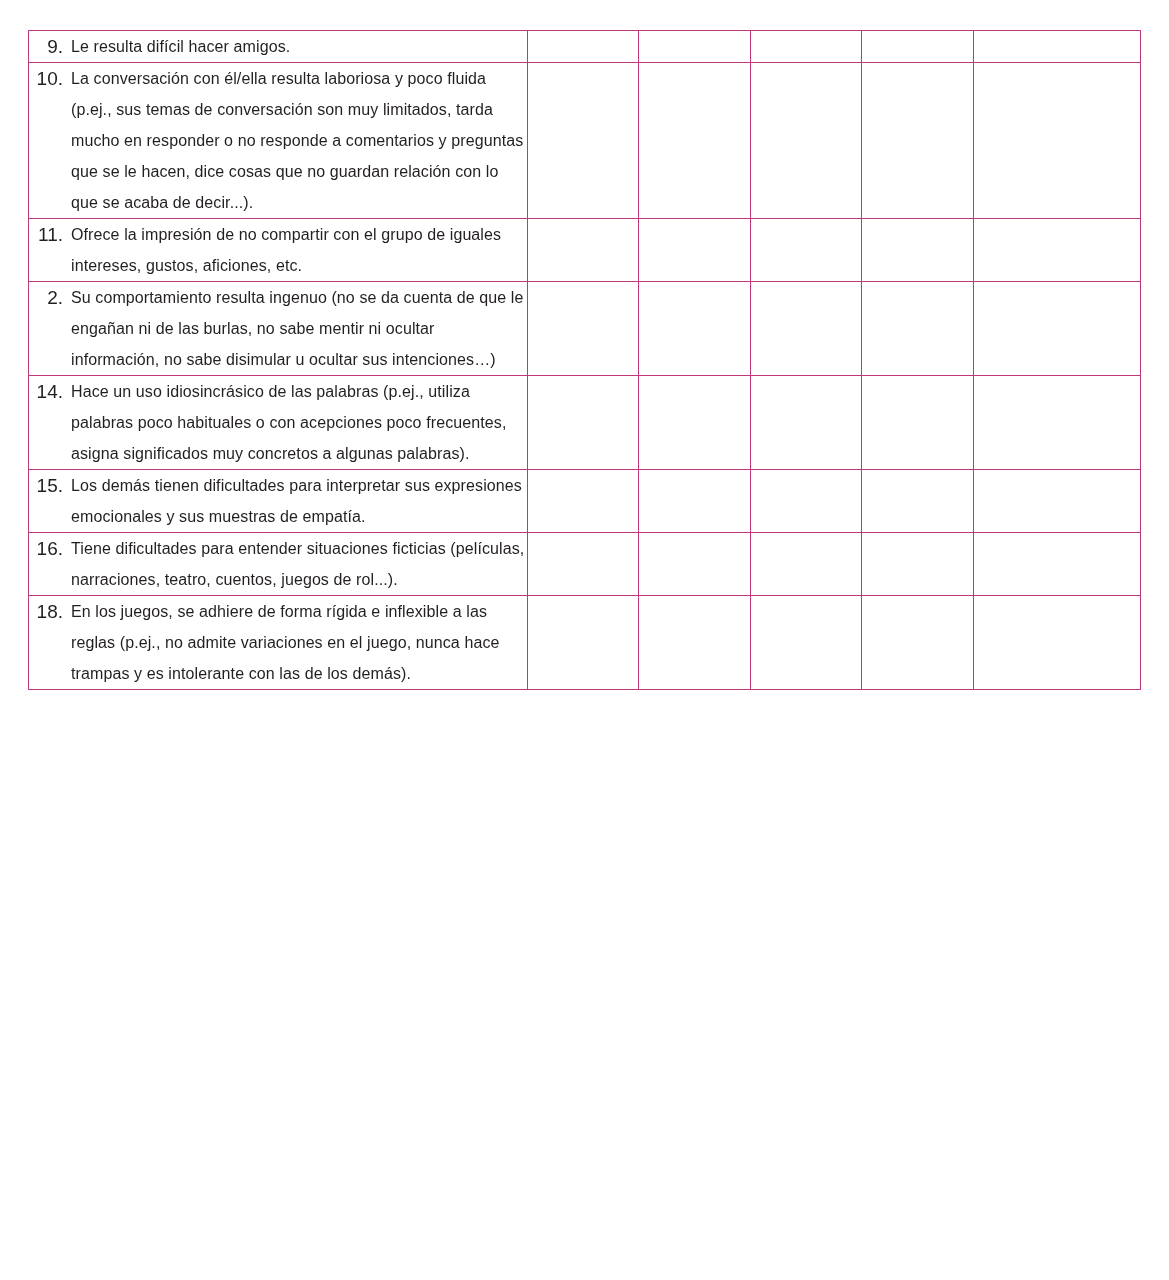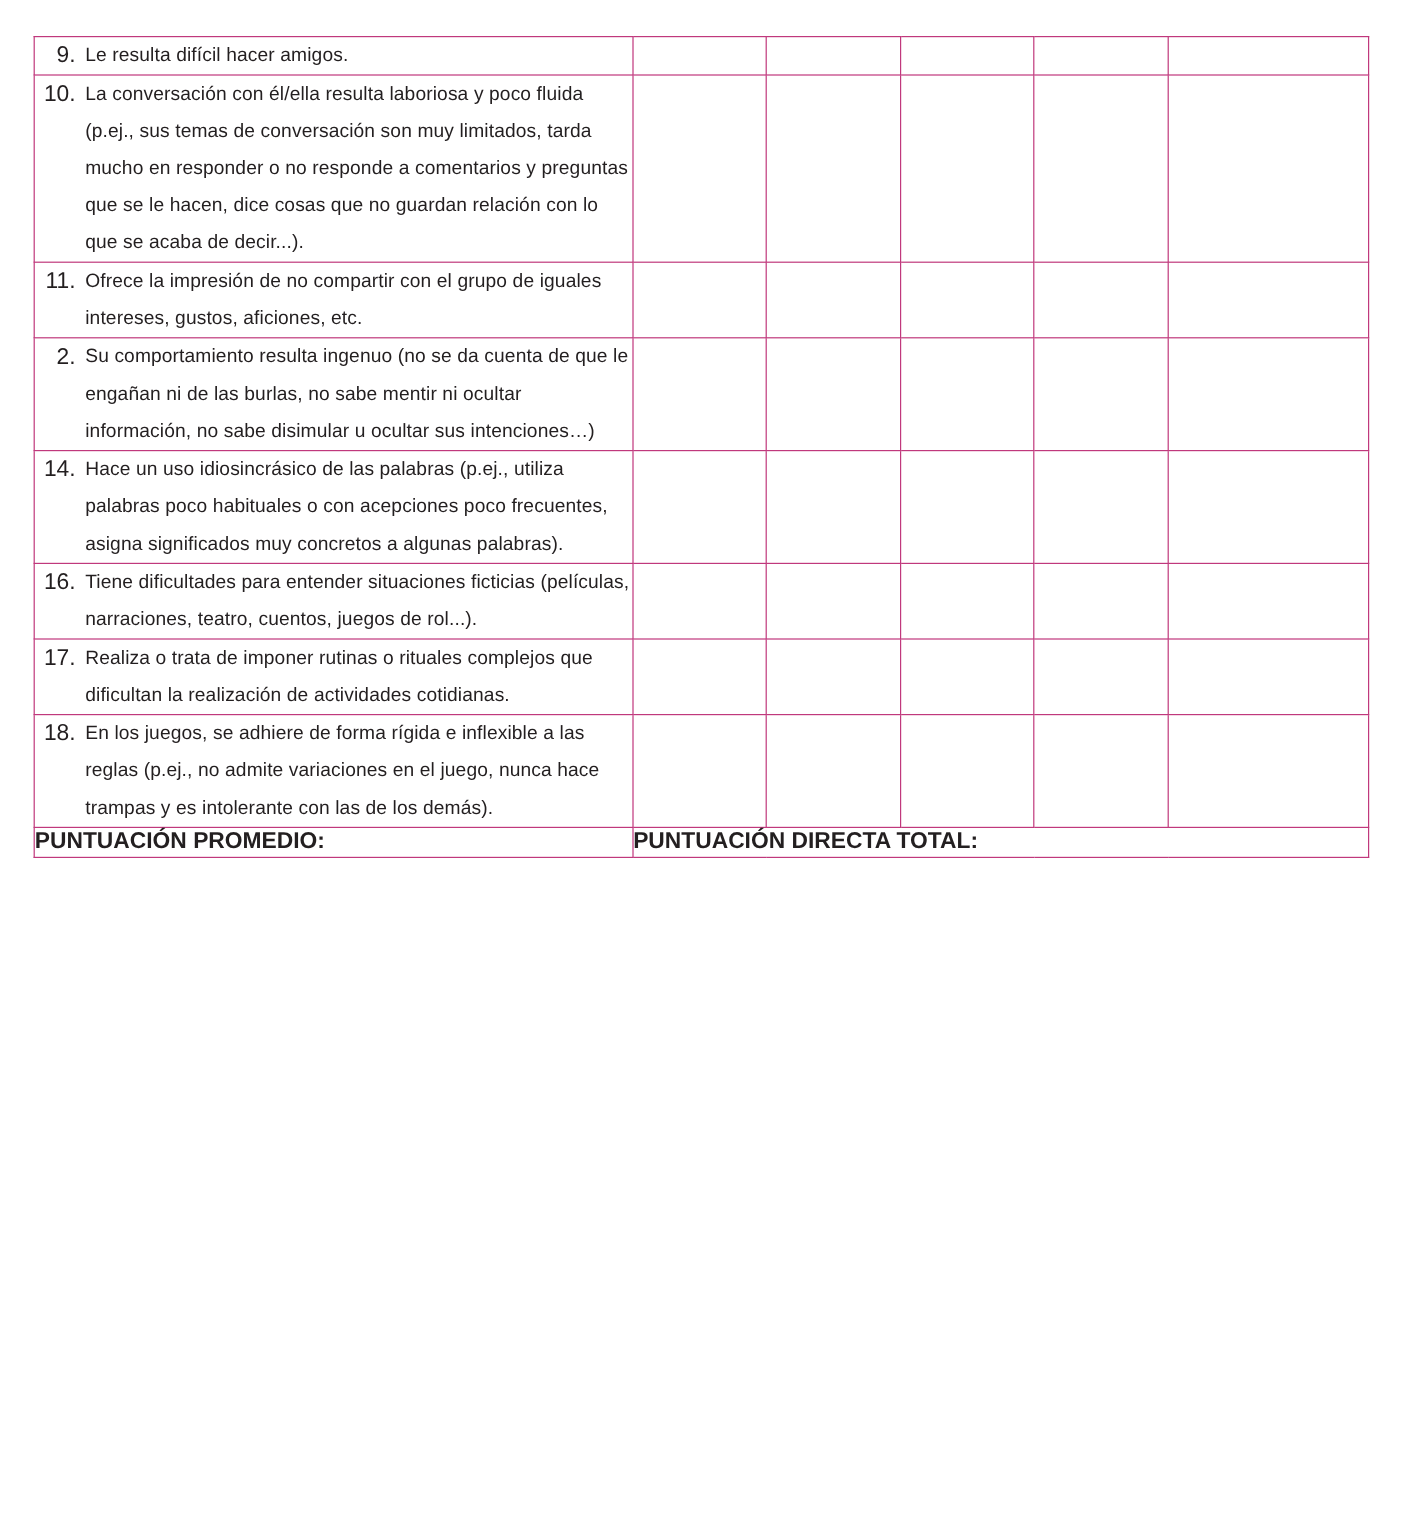--- a/index.html
+++ b/index.html
@@ -147,63 +147,59 @@
             <span class="item-text">Hace un uso idiosincrásico de las palabras (p.ej., utiliza palabras poco habituales o con acepciones poco frecuentes, asigna significados muy concretos a algunas palabras).</span>
           </div>
         </td>
         <td class="score-cell"></td>
         <td class="score-cell"></td>
         <td class="score-cell"></td>
         <td class="score-cell"></td>
         <td class="score-cell wide"></td>
       </tr>
 
+      <tr>
+        <td class="item-cell">
+          <div class="item-row">
+            <span class="item-num">15.</span>
+            <span class="item-text">Los demás tienen dificultades para interpretar sus expresiones emocionales y sus muestras de empatía.</span>
+          </div>
+        </td>
+        <td class="score-cell"></td>
+        <td class="score-cell"></td>
+        <td class="score-cell"></td>
+        <td class="score-cell"></td>
+        <td class="score-cell wide"></td>
+      </tr>
 
       <tr>
         <td class="item-cell">
           <div class="item-row">
             <span class="item-num">16.</span>
             <span class="item-text">Tiene dificultades para entender situaciones ficticias (películas, narraciones, teatro, cuentos, juegos de rol...).</span>
           </div>
         </td>
         <td class="score-cell"></td>
         <td class="score-cell"></td>
         <td class="score-cell"></td>
         <td class="score-cell"></td>
         <td class="score-cell wide"></td>
       </tr>
 
-      <tr>
-        <td class="item-cell">
-          <div class="item-row">
-            <span class="item-num">17.</span>
-            <span class="item-text">Realiza o trata de imponer rutinas o rituales complejos que dificultan la realización de actividades cotidianas.</span>
-          </div>
-        </td>
-        <td class="score-cell"></td>
-        <td class="score-cell"></td>
-        <td class="score-cell"></td>
-        <td class="score-cell"></td>
-        <td class="score-cell wide"></td>
-      </tr>
 
       <tr>
         <td class="item-cell">
           <div class="item-row">
             <span class="item-num">18.</span>
             <span class="item-text">En los juegos, se adhiere de forma rígida e inflexible a las reglas (p.ej., no admite variaciones en el juego, nunca hace trampas y es  intolerante con las de los demás).</span>
           </div>
         </td>
         <td class="score-cell"></td>
         <td class="score-cell"></td>
         <td class="score-cell"></td>
         <td class="score-cell"></td>
         <td class="score-cell wide"></td>
       </tr>
 
-      <tr class="footer-row">
-        <td class="footer-label">PUNTUACIÓN PROMEDIO:</td>
-        <td colspan="5" class="footer-total">PUNTUACIÓN DIRECTA TOTAL:</td>
-      </tr>
 
     </tbody>
   </table>
 </div>
 
 </body></html>

